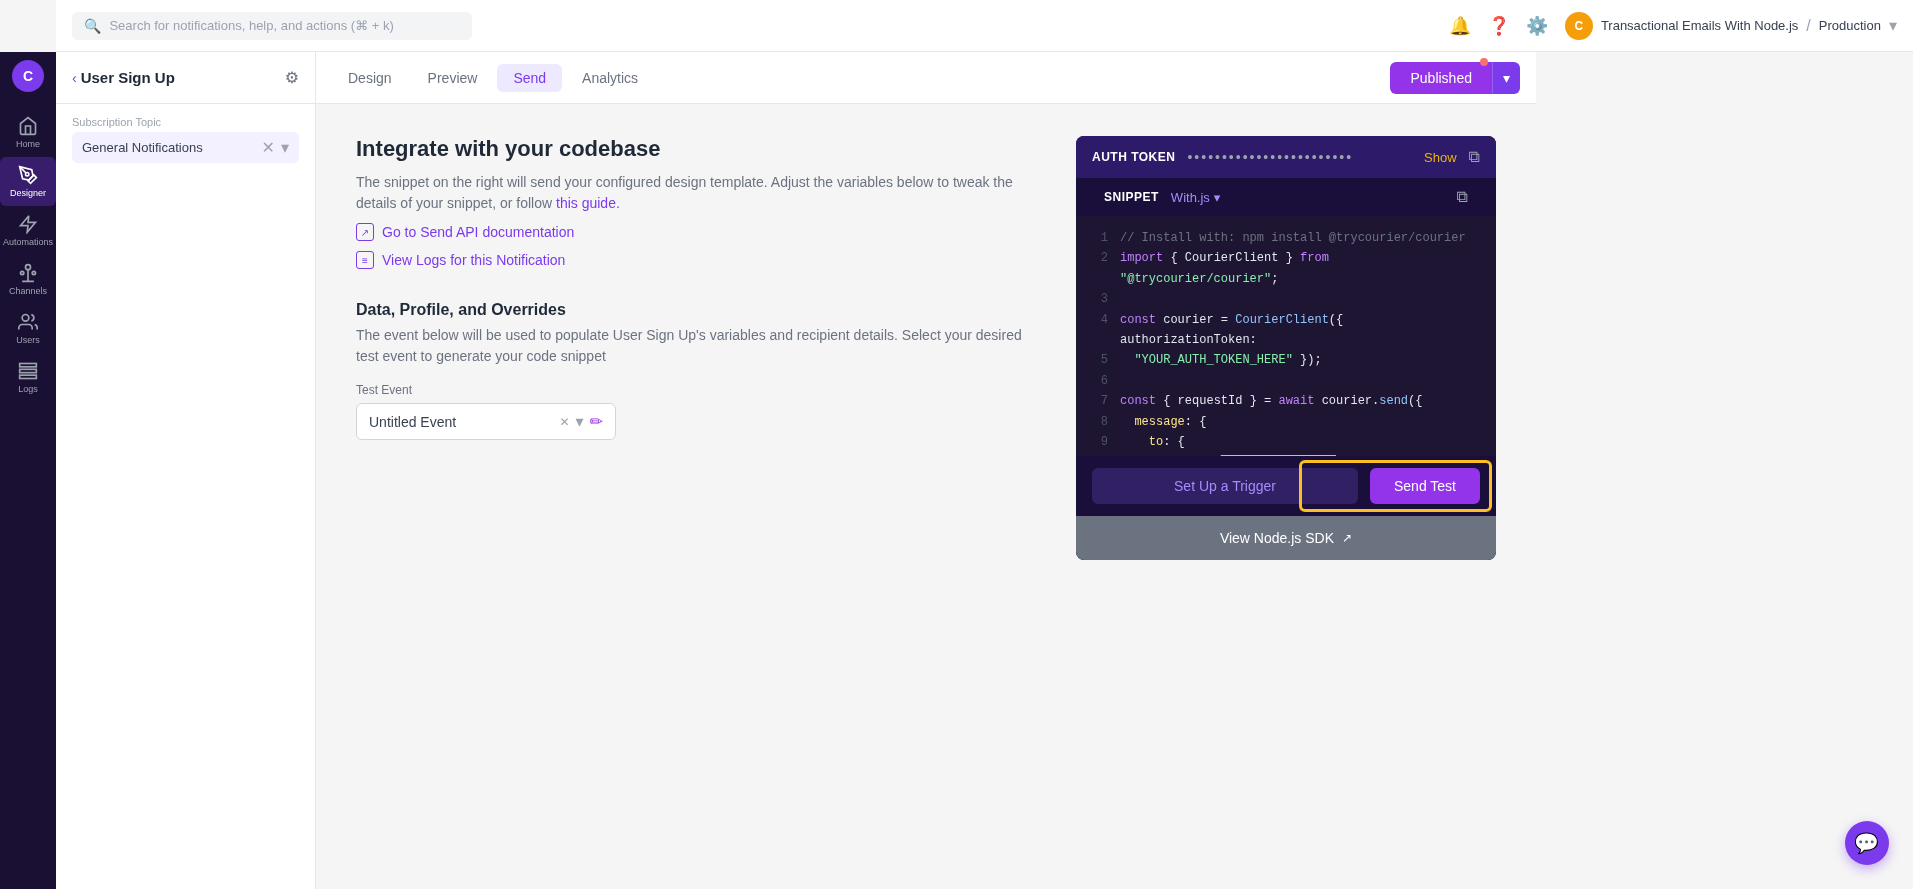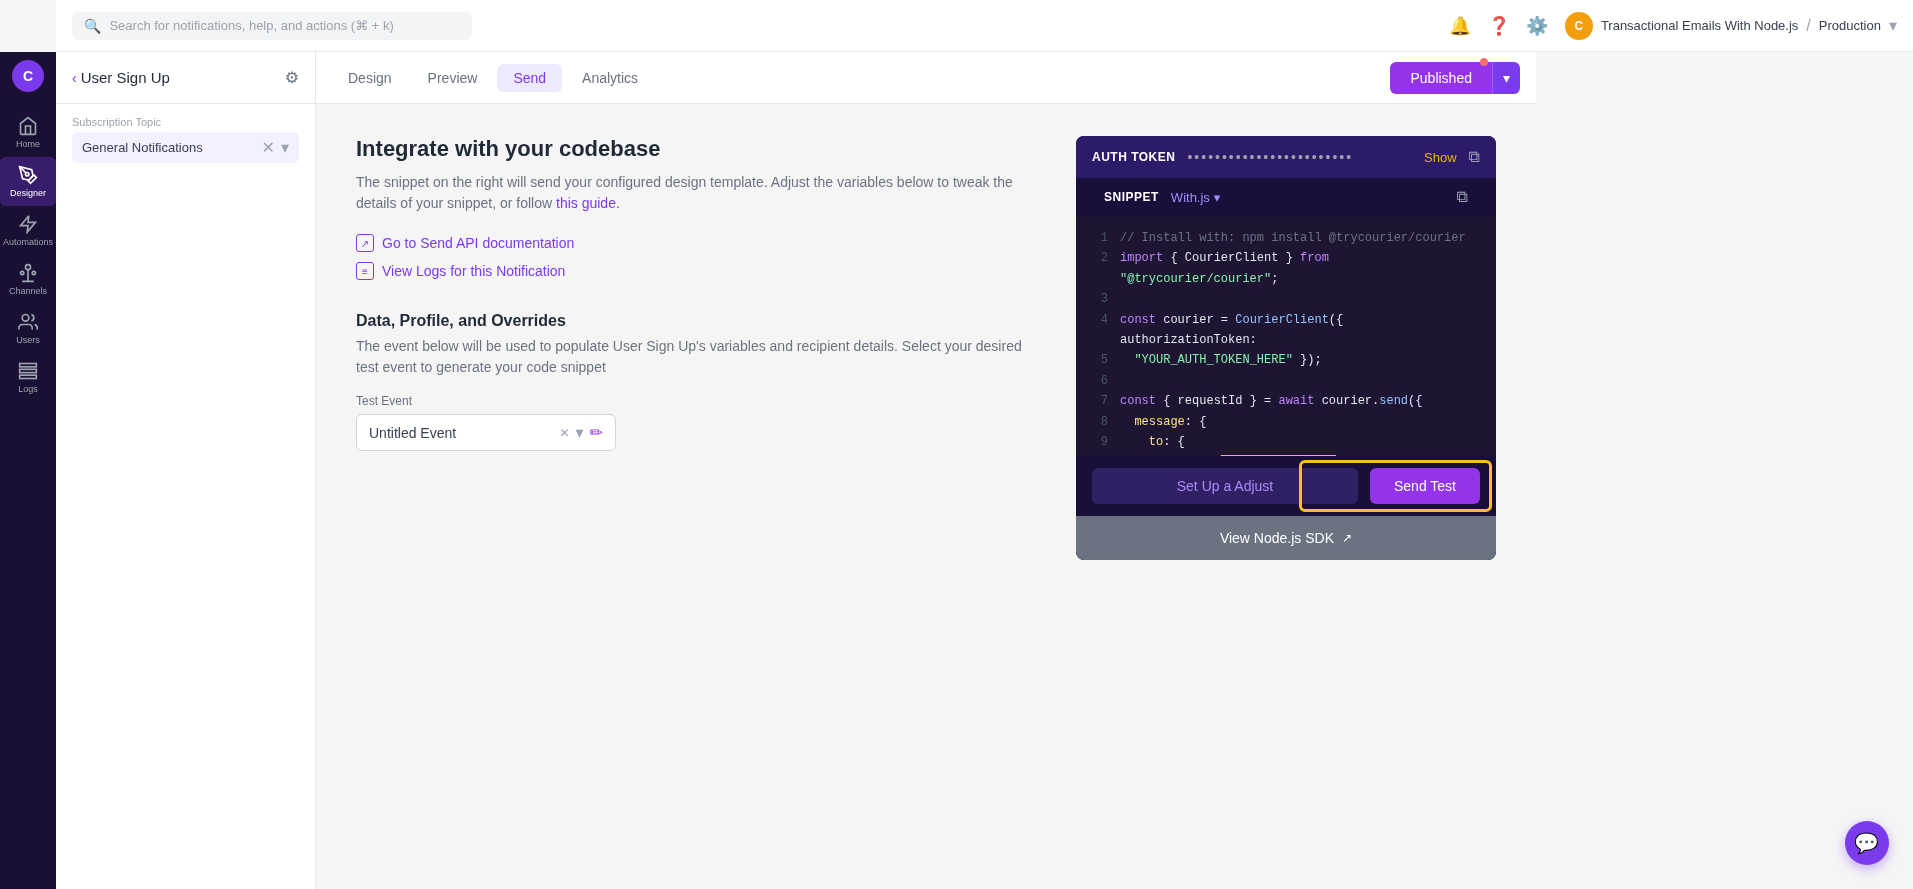--- a/index.html
+++ b/index.html
@@ -84,21 +84,21 @@
           <rect x="2" y="17" width="20" height="4"></rect>
         </svg>
       <span>Logs</span>
     </div>
   </div>
 
   <div style="width:260px;background:white;border-right:1px solid #e5e7eb;display:flex;flex-direction:column;flex-shrink:0;">
     <div style="padding:16px;border-bottom:1px solid #e5e7eb;display:flex;align-items:center;justify-content:space-between;">
       <div style="display:flex;align-items:center;gap:4px;cursor:pointer;">
         <span style="color:#7c3aed;font-size:14px;">‹</span>
-        <span style="font-size:15px;font-weight:400;color:#1f2937;text-align:center;">User Sign Up</span>
+        <span style="font-size:15px;font-weight:700;color:#1f2937;text-align:center;">User Sign Up</span>
       </div>
       <span style="color:#6b7280;cursor:pointer;font-size:16px;">⚙</span>
     </div>
 
     <div style="padding:12px 16px;">
       <div style="font-size:11px;color:#9ca3af;margin-bottom:4px;">Subscription Topic</div>
       <div style="display:flex;align-items:center;justify-content:space-between;background:#f3f0ff;border-radius:6px;padding:6px 10px;">
         <span style="font-size:13px;color:#374151;">General Notifications</span>
         <div style="display:flex;gap:6px;color:#9ca3af;">
           <span style="cursor:pointer;">✕</span>
@@ -121,21 +121,21 @@
         <button style="background:#9333ea;color:white;border:none;padding:8px 20px;border-radius:6px 0 0 6px;font-size:14px;font-weight:500;cursor:pointer;position:relative;">Published</button>
         <div style="position:absolute;top:-4px;right:32px;width:8px;height:8px;background:#f87171;border-radius:50%;"></div>
         <button style="background:#7c3aed;color:white;border:none;padding:8px 10px;border-radius:0 6px 6px 0;cursor:pointer;font-size:14px;border-left:1px solid rgba(255,255,255,0.2);">▾</button>
       </div>
     </div>
 
     <div style="flex:1;padding:32px 40px;overflow-y:auto;display:flex;gap:40px;">
 
       <div style="flex:1;max-width:680px;">
         <h1 style="font-size:22px;font-weight:700;color:#1f2937;margin-bottom:10px;">Integrate with your codebase</h1>
-        <p style="font-size:14px;color:#6b7280;line-height:1.5;margin-bottom:20px;">
+        <p style="font-size:14px;color:#6b7280;line-height:1.5;margin-bottom:9px;">
           <span>The snippet on the right will send your configured design template. Adjust the variables below to tweak the details of your snippet, or follow</span>
           <a style="color:#7c3aed;text-decoration:none;cursor:pointer;">this guide.</a>
         </p>
 
         <div style="display:flex;align-items:center;gap:8px;color:#7c3aed;font-size:14px;cursor:pointer;margin-bottom:10px;">
           <span style="width:18px;height:18px;border:1.5px solid #7c3aed;border-radius:3px;display:flex;align-items:center;justify-content:center;font-size:10px;">↗</span>
           <span>Go to Send API documentation</span>
         </div>
 
         <div style="display:flex;align-items:center;gap:8px;color:#7c3aed;font-size:14px;cursor:pointer;margin-bottom:32px;">
@@ -216,21 +216,21 @@
               <span style="color:#e2e8f0;">&nbsp;&nbsp;&nbsp;&nbsp;<span style="color:#fde68a;">to</span>: {</span>
             </div>
             <div style="display:flex;gap:12px;">
               <span style="color:#4b5563;min-width:16px;text-align:right;user-select:none;">10</span>
               <span style="color:#e2e8f0;">&nbsp;&nbsp;&nbsp;&nbsp;&nbsp;&nbsp;<span style="color:#fde68a;">email</span>: <span style="color:#86efac;">"</span><span style="background:#fbbf24;color:#fbbf24;border-radius:2px;">████████████████</span><span style="color:#86efac;">",</span></span>
             </div>
 
           </div>
 
           <div style="display:flex;align-items:center;padding:12px 16px;background:#1a0f3a;gap:12px;position:relative;">
-            <button style="flex:1;background:#312063;color:#a78bfa;border:none;padding:10px 20px;border-radius:6px;font-size:14px;cursor:pointer;">Set Up a Adjust</button>
+            <button style="flex:1;background:#312063;color:#a78bfa;border:none;padding:10px 20px;border-radius:6px;font-size:14px;cursor:pointer;">Set Up a Trigger</button>
             <button style="background:#9333ea;color:white;border:none;padding:10px 24px;border-radius:6px;font-size:14px;font-weight:500;cursor:pointer;">Send Test</button>
             <div style="position:absolute;right:4px;top:4px;bottom:4px;left:53%;border:3px solid #fbbf24;border-radius:6px;pointer-events:none;"></div>
           </div>
 
           <div style="display:flex;align-items:center;justify-content:center;gap:8px;padding:14px;background:#6b7280;color:white;font-size:14px;cursor:pointer;border-radius:0 0 8px 8px;">
             <span>View Node.js SDK</span>
             <span style="font-size:12px;">↗</span>
           </div>
         </div>
       </div>

